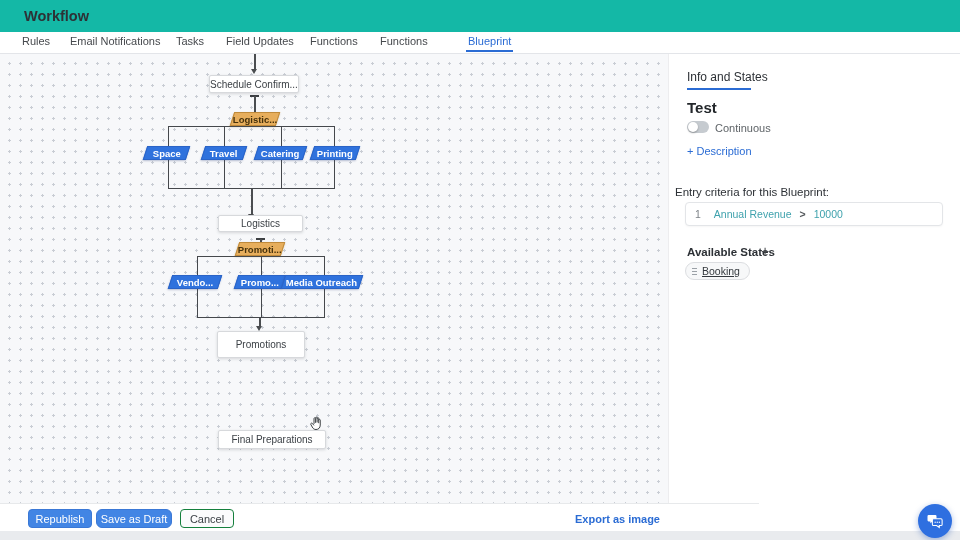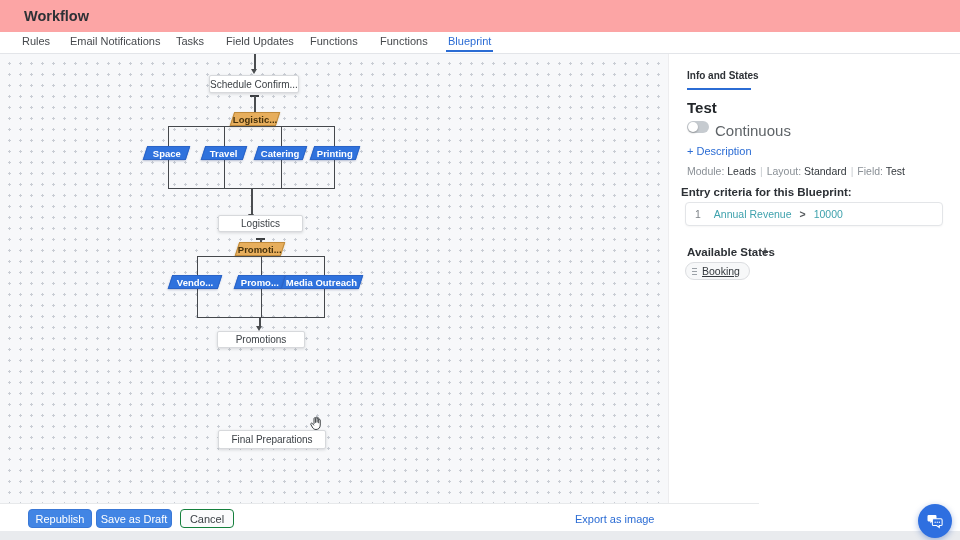--- a/index.html
+++ b/index.html
@@ -1,27 +1,27 @@
 <!DOCTYPE html>
 <html><head>
 <meta charset="utf-8">
 <style>
   * { margin:0; padding:0; box-sizing:border-box; }
   html,body { width:960px; height:540px; overflow:hidden;
     font-family:"Liberation Sans", sans-serif; background:#fff; color:#33383d; }
 
   
-  #header { position:absolute; left:0; top:0; width:960px; height:32px; background:#fca5a5; }
+  #header { position:absolute; left:0; top:0; width:960px; height:32px; background:#14b8a6; }
   #page-title { position:absolute; left:24px; top:8px; font-size:14.5px; font-weight:700; color:#2d3136; }
 
   
   #tabbar { position:absolute; left:0; top:32px; width:960px; height:22px; background:#fff;
     border-bottom:1px solid #e3e5e9; }
   .tab { position:absolute; top:3px; font-size:11px; color:#46494d; cursor:pointer; white-space:nowrap; }
-  .tab.active { color:#2b6cd4; }
+  .tab.active { color:#2b6cd4;margin-left:20px; }
   .tab.active::after { content:""; position:absolute; left:-2px; right:-2px; bottom:-5px; height:2px; background:#2b6cd4; }
 
   
   #canvas { position:absolute; left:0; top:54px; width:668px; height:449px;
     background-color:#f7f8fa;
     background-image:radial-gradient(circle, #c9cdd4 1px, transparent 1.3px);
     background-size:11px 11px; background-position:4px 4px; overflow:hidden; }
 
   .pbox { position:absolute; background:#fff; border:1px solid #d7d9dc; border-radius:2px;
     box-shadow:0 1px 3px rgba(60,64,70,.18); font-size:10px; color:#3c4146;
@@ -39,33 +39,33 @@
   .vline { position:absolute; width:1.5px; background:#4a4d50; }
   .tcap  { position:absolute; height:2px; background:#3c3f42; }
   .ahead { position:absolute; width:0; height:0; border-left:3.5px solid transparent;
     border-right:3.5px solid transparent; border-top:5px solid #4a4d50; }
 
   #hand-cursor { position:absolute; left:308px; top:361px; width:17px; height:17px; }
 
   
   #sidebar { position:absolute; left:668px; top:54px; width:292px; height:477px; background:#fff;
     border-left:1px solid #ededef; }
-  #sb-tab { position:absolute; left:18px; top:16px; font-size:10px; font-weight:700; color:#2d3136; cursor:pointer; }
+  #sb-tab { position:absolute; left:18px; top:16px; font-size:12px; font-weight:400; color:#2d3136; cursor:pointer; }
   #sb-tab-underline { position:absolute; left:18px; top:34px; width:64px; height:2px; background:#2b6cd4; }
   #sb-title { position:absolute; left:18px; top:45px; font-size:15px; font-weight:700; color:#23272b; }
   #toggle { position:absolute; left:18px; top:67px; width:22px; height:12px; border-radius:7px;
     background:#c6cbd0; cursor:pointer; }
   #toggle-knob { position:absolute; left:1px; top:1px; width:10px; height:10px; border-radius:50%;
     background:#fff; box-shadow:0 1px 2px rgba(0,0,0,.3); }
-  #toggle-label { position:absolute; left:46px; top:68px; font-size:15px; color:#5f6468; }
+  #toggle-label { position:absolute; left:46px; top:68px; font-size:11px; color:#5f6468; }
   #desc-link { position:absolute; left:18px; top:91px; font-size:11px; color:#2b6cd4; cursor:pointer; }
   #meta-line { position:absolute; left:18px; top:111px; font-size:10.5px; color:#33383d; white-space:nowrap; }
   .meta-label { color:#8a9096; }
   .meta-sep { color:#c9cdd1; padding:0 4px; }
-  #entry-heading { position:absolute; left:12px; top:132px; font-size:11.5px; font-weight:700; color:#2d3136; }
+  #entry-heading { position:absolute; left:6px; top:132px; font-size:11.5px; font-weight:400; color:#2d3136; }
   #criteria-box { position:absolute; left:16px; top:148px; width:258px; height:24px; background:#fff;
     border:1px solid #e3e5e8; border-radius:4px; box-shadow:0 1px 2px rgba(0,0,0,.04);
     display:flex; align-items:center; cursor:pointer; font-size:10.5px; }
   #criteria-index { color:#7d8287; margin-left:9px; }
   #criteria-field { color:#3fa2ad; margin-left:13px; }
   #criteria-op { color:#55595d; margin-left:8px; font-weight:700; }
   #criteria-value { color:#3fa2ad; margin-left:8px; }
   #avail-heading { position:absolute; left:18px; top:192px; font-size:11.5px; font-weight:700; color:#2d3136; }
   #add-state { position:absolute; left:92px; top:189px; font-size:14px; color:#46494d; cursor:pointer; }
   #state-chip { position:absolute; left:16px; top:208px; height:18px; padding:0 9px 0 6px;
@@ -75,23 +75,23 @@
   #chip-grip i { display:block; width:5px; height:1px; background:#9aa0a6; }
 
   
   #footer { position:absolute; left:0; top:503px; width:759px; height:28px; background:#fff;
     border-top:1px solid #e7e9eb; }
   .btn { position:absolute; top:5px; height:19px; border-radius:4px; font-size:11px;
     display:flex; align-items:center; justify-content:center; cursor:pointer; }
   .btn.blue { background:#4285e4; color:#fff; border:1px solid #3a78d6; }
   .btn.plain { background:#fbfbfc; color:#3c4146; border:1px solid #15803d; }
   #btn-republish { left:28px; width:64px; }
-  #btn-savedraft { left:96px; width:76px; }
+  #btn-savedraft { left:96px; width:76px;border-radius:6px; }
   #btn-cancel { left:180px; width:54px; }
-  #export-link { position:absolute; left:575px; top:9px; font-size:11px; font-weight:400; color:#2b6cd4; cursor:pointer; }
+  #export-link { position:absolute; left:575px; top:9px; font-size:11px; font-weight:700; color:#2b6cd4; cursor:pointer; }
   #bottom-strip { position:absolute; left:0; top:531px; width:960px; height:9px; background:#e9ebee; }
 
   #chat-fab { position:absolute; left:918px; top:504px; width:34px; height:34px; border-radius:50%;
     background:#2e6fe0; box-shadow:0 2px 6px rgba(30,80,180,.4);
     display:flex; align-items:center; justify-content:center; cursor:pointer; z-index:5; }
 </style>
 </head>
 <body>
 
 <div id="header">
@@ -166,21 +166,21 @@
   <div class="para" style="left:236px; top:221px; width:48px">
     <span>Promo...</span>
   </div>
   <div class="para" style="left:283px; top:221px; width:78px">
     <span>Media Outreach</span>
   </div>
 
   <div class="vline" style="left:259px; top:264px; height:8px"></div>
   <div class="ahead" style="left:256px; top:272px"></div>
 
-  <div class="pbox" style="left:217px; top:277px; width:88px; height:17px">
+  <div class="pbox" style="left:217px; top:277px; width:88px; height:27px">
     <span>Promotions</span>
   </div>
 
   <div class="pbox" style="left:218px; top:376px; width:108px; height:19px">
     <span>Final Preparations</span>
   </div>
 
   <div id="hand-cursor">
     <svg viewBox="0 0 24 24" width="17" height="17">
       <path d="M8.5 12V5a1.1 1.1 0 012.2 0v5.5m0-6.5a1.1 1.1 0 012.2 0V10m0-5.2a1.1 1.1 0 012.2 0V11m0-3.8a1.1 1.1 0 012.2 0v7c0 3.8-2.4 6.3-6 6.3-2.6 0-4-1.2-5.3-3.5l-2-3.6c-.4-.8 0-1.7.9-1.9.6-.1 1.2.1 1.6.7l1.5 2" fill="#ffffff" stroke="#3c4043" stroke-width="1.4" stroke-linecap="round" stroke-linejoin="round"></path>
@@ -193,26 +193,20 @@
   <div id="sb-tab-underline"></div>
   <div id="sb-title">Test</div>
 
   <div id="toggle">
     <div id="toggle-knob"></div>
   </div>
   <div id="toggle-label">Continuous</div>
 
   <div id="desc-link">+ Description</div>
 
-  <div id="meta-line">
-    <span class="meta-label">Module:</span>
-    <span>Leads</span><span class="meta-sep">|</span><span class="meta-label">Layout:</span>
-    <span>Standard</span><span class="meta-sep">|</span><span class="meta-label">Field:</span>
-    <span>Test</span>
-  </div>
 
   <div id="entry-heading">Entry criteria for this Blueprint:</div>
 
   <div id="criteria-box">
     <span id="criteria-index">1</span>
     <span id="criteria-field">Annual Revenue</span>
     <span id="criteria-op">&gt;</span>
     <span id="criteria-value">10000</span>
   </div>
 

